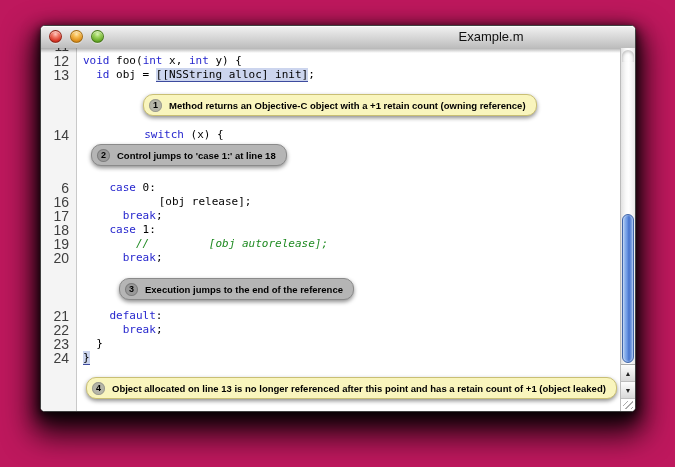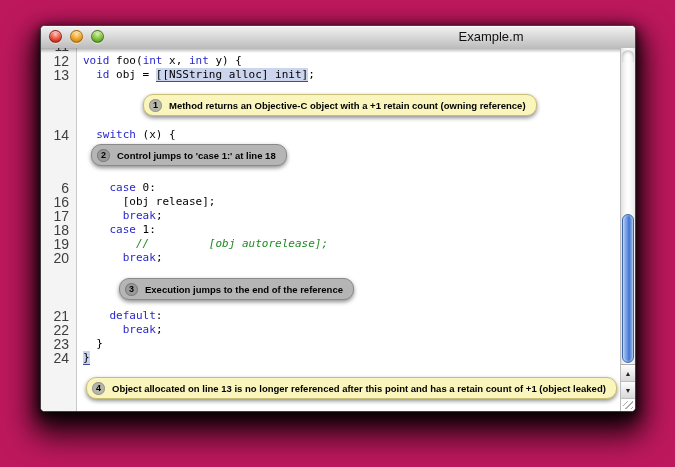--- a/index.html
+++ b/index.html
@@ -89,33 +89,33 @@
             <span class="code"><span class="c-kw">void</span><span class="c-pl"> foo(</span><span class="c-kw">int</span><span class="c-pl"> x, </span><span class="c-kw">int</span><span class="c-pl"> y) {</span></span>
           </div>
           <div class="row" style="top: 20px;">
             <span class="gut">13</span>
             <span class="code"><span class="c-pl">  </span><span class="c-kw">id</span><span class="c-pl"> obj = </span><span class="c-hl">[[NSString alloc] init]</span><span class="c-pl">;</span></span>
           </div>
           <div class="bubble bubble-yellow" style="top: 46px; left: 102px;">
             <span class="bnum">1</span>
             <span>Method returns an Objective-C object with a +1 retain count (owning reference)</span>
           </div>
-          <div class="row" style="top: 80px;">
+          <div class="row" style="top: 80px; gap: 48px;">
             <span class="gut">14</span>
             <span class="code"><span class="c-pl">  </span><span class="c-kw">switch</span><span class="c-pl"> (x) {</span></span>
           </div>
           <div class="bubble bubble-gray" style="top: 96px; left: 50px;">
             <span class="bnum">2</span>
             <span>Control jumps to 'case 1:' at line 18</span>
           </div>
           <div class="row" style="top: 133px;">
             <span class="gut">6</span>
             <span class="code"><span class="c-pl">    </span><span class="c-kw">case</span><span class="c-pl"> 0:</span></span>
           </div>
-          <div class="row" style="top: 147px;">
+          <div class="row" style="top: 147px; gap: 36px;">
             <span class="gut">16</span>
             <span class="code"><span class="c-pl">      [obj release];</span></span>
           </div>
           <div class="row" style="top: 161px;">
             <span class="gut">17</span>
             <span class="code"><span class="c-pl">      </span><span class="c-kw">break</span><span class="c-pl">;</span></span>
           </div>
           <div class="row" style="top: 175px;">
             <span class="gut">18</span>
             <span class="code"><span class="c-pl">    </span><span class="c-kw">case</span><span class="c-pl"> 1:</span></span>

